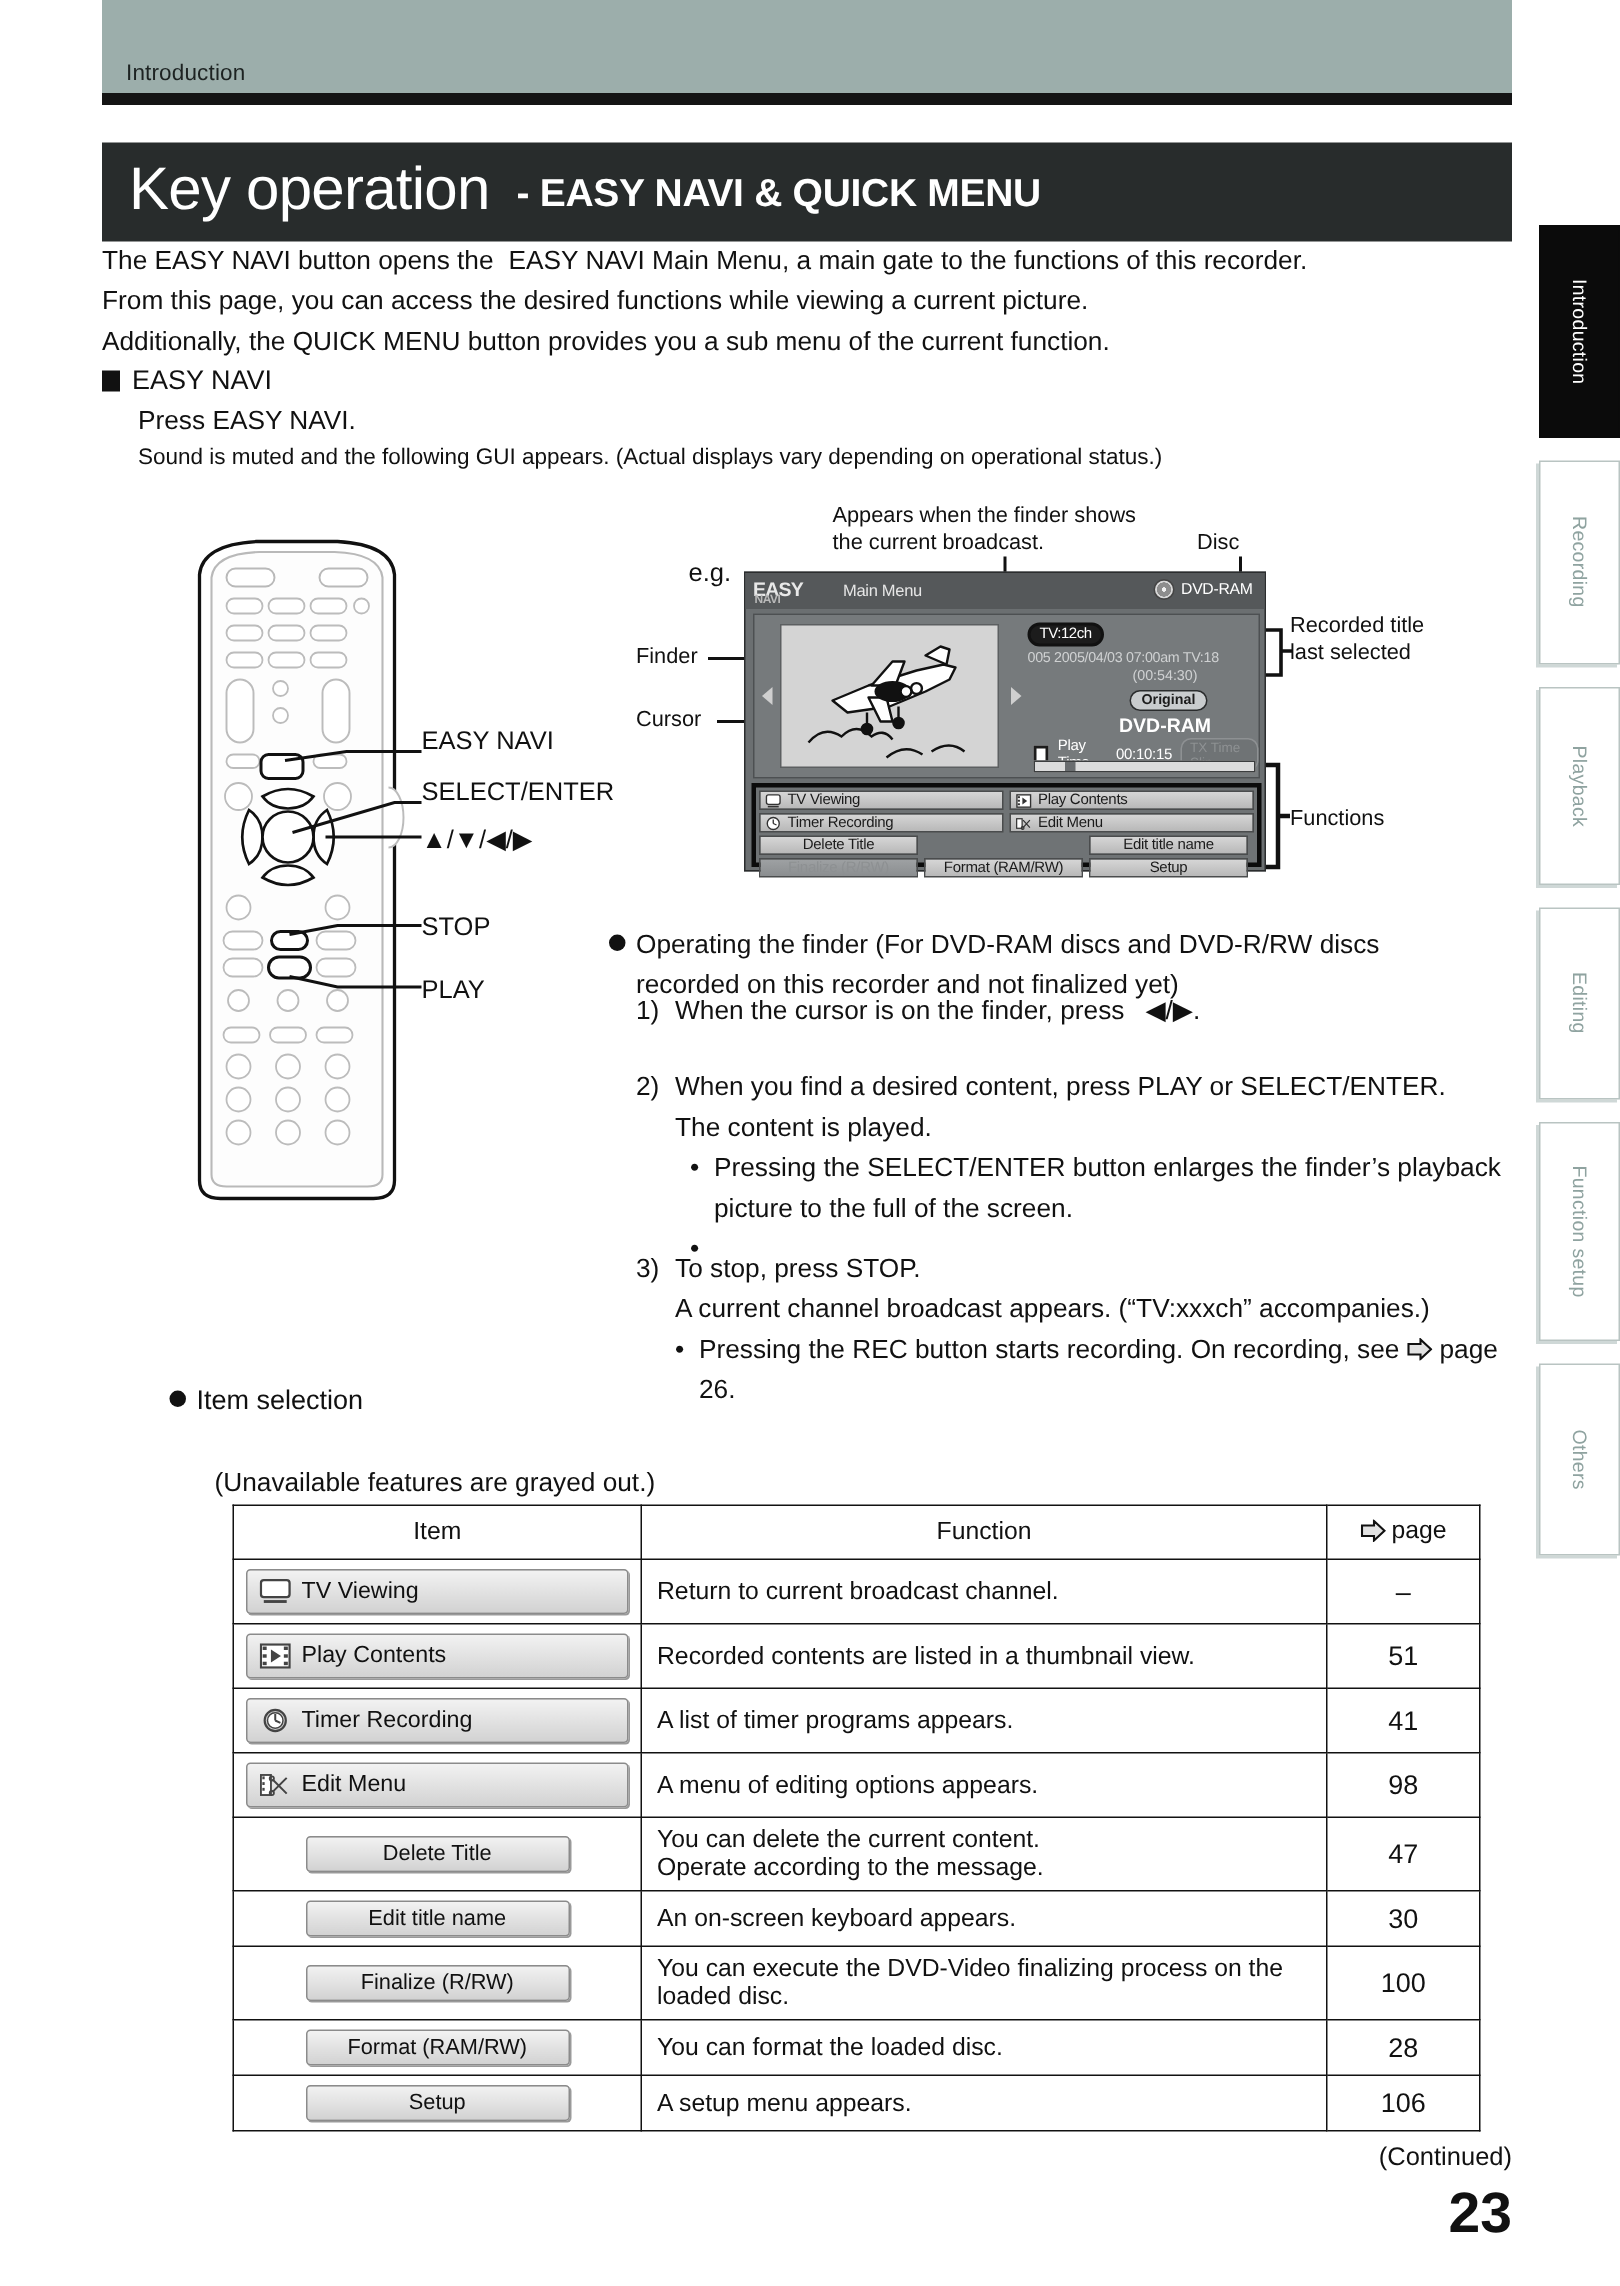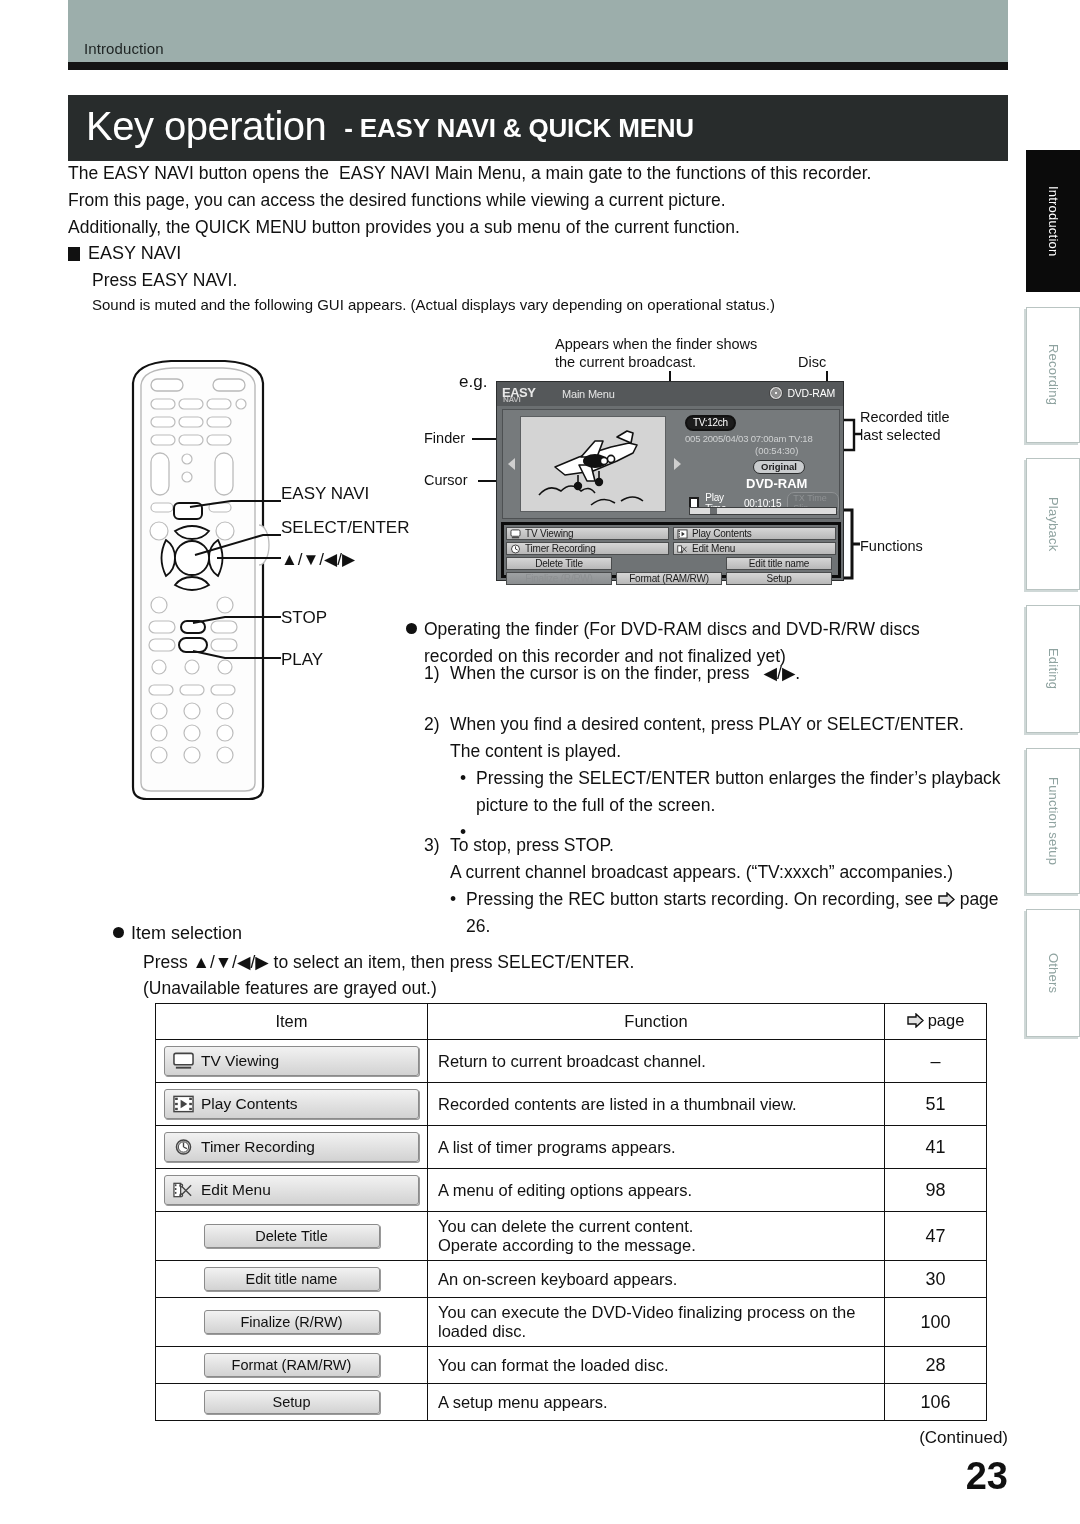--- a/index.html
+++ b/index.html
@@ -512,21 +512,20 @@
           </svg>
         <span>page</span>
         <div>26.</div>
       </span>
     </div>
   </div>
 
   <div class="itemsel">
     <span class="bullet-dot"></span><span>Item selection</span>
   </div>
-  <div class="press-line">Press ▲/▼/◀/▶ to select an item, then press SELECT/ENTER.</div>
   <div class="press-line2">(Unavailable features are grayed out.)</div>
 
   <table class="items">
     <thead>
       <tr>
         <th class="col-item">Item</th>
         <th class="col-fn">Function</th>
         <th class="col-pg">
           <span style="display:inline-flex;align-items:center;gap:4px;font-size:16.5px;">
             <svg width="17" height="15" viewBox="0 0 17 15">

